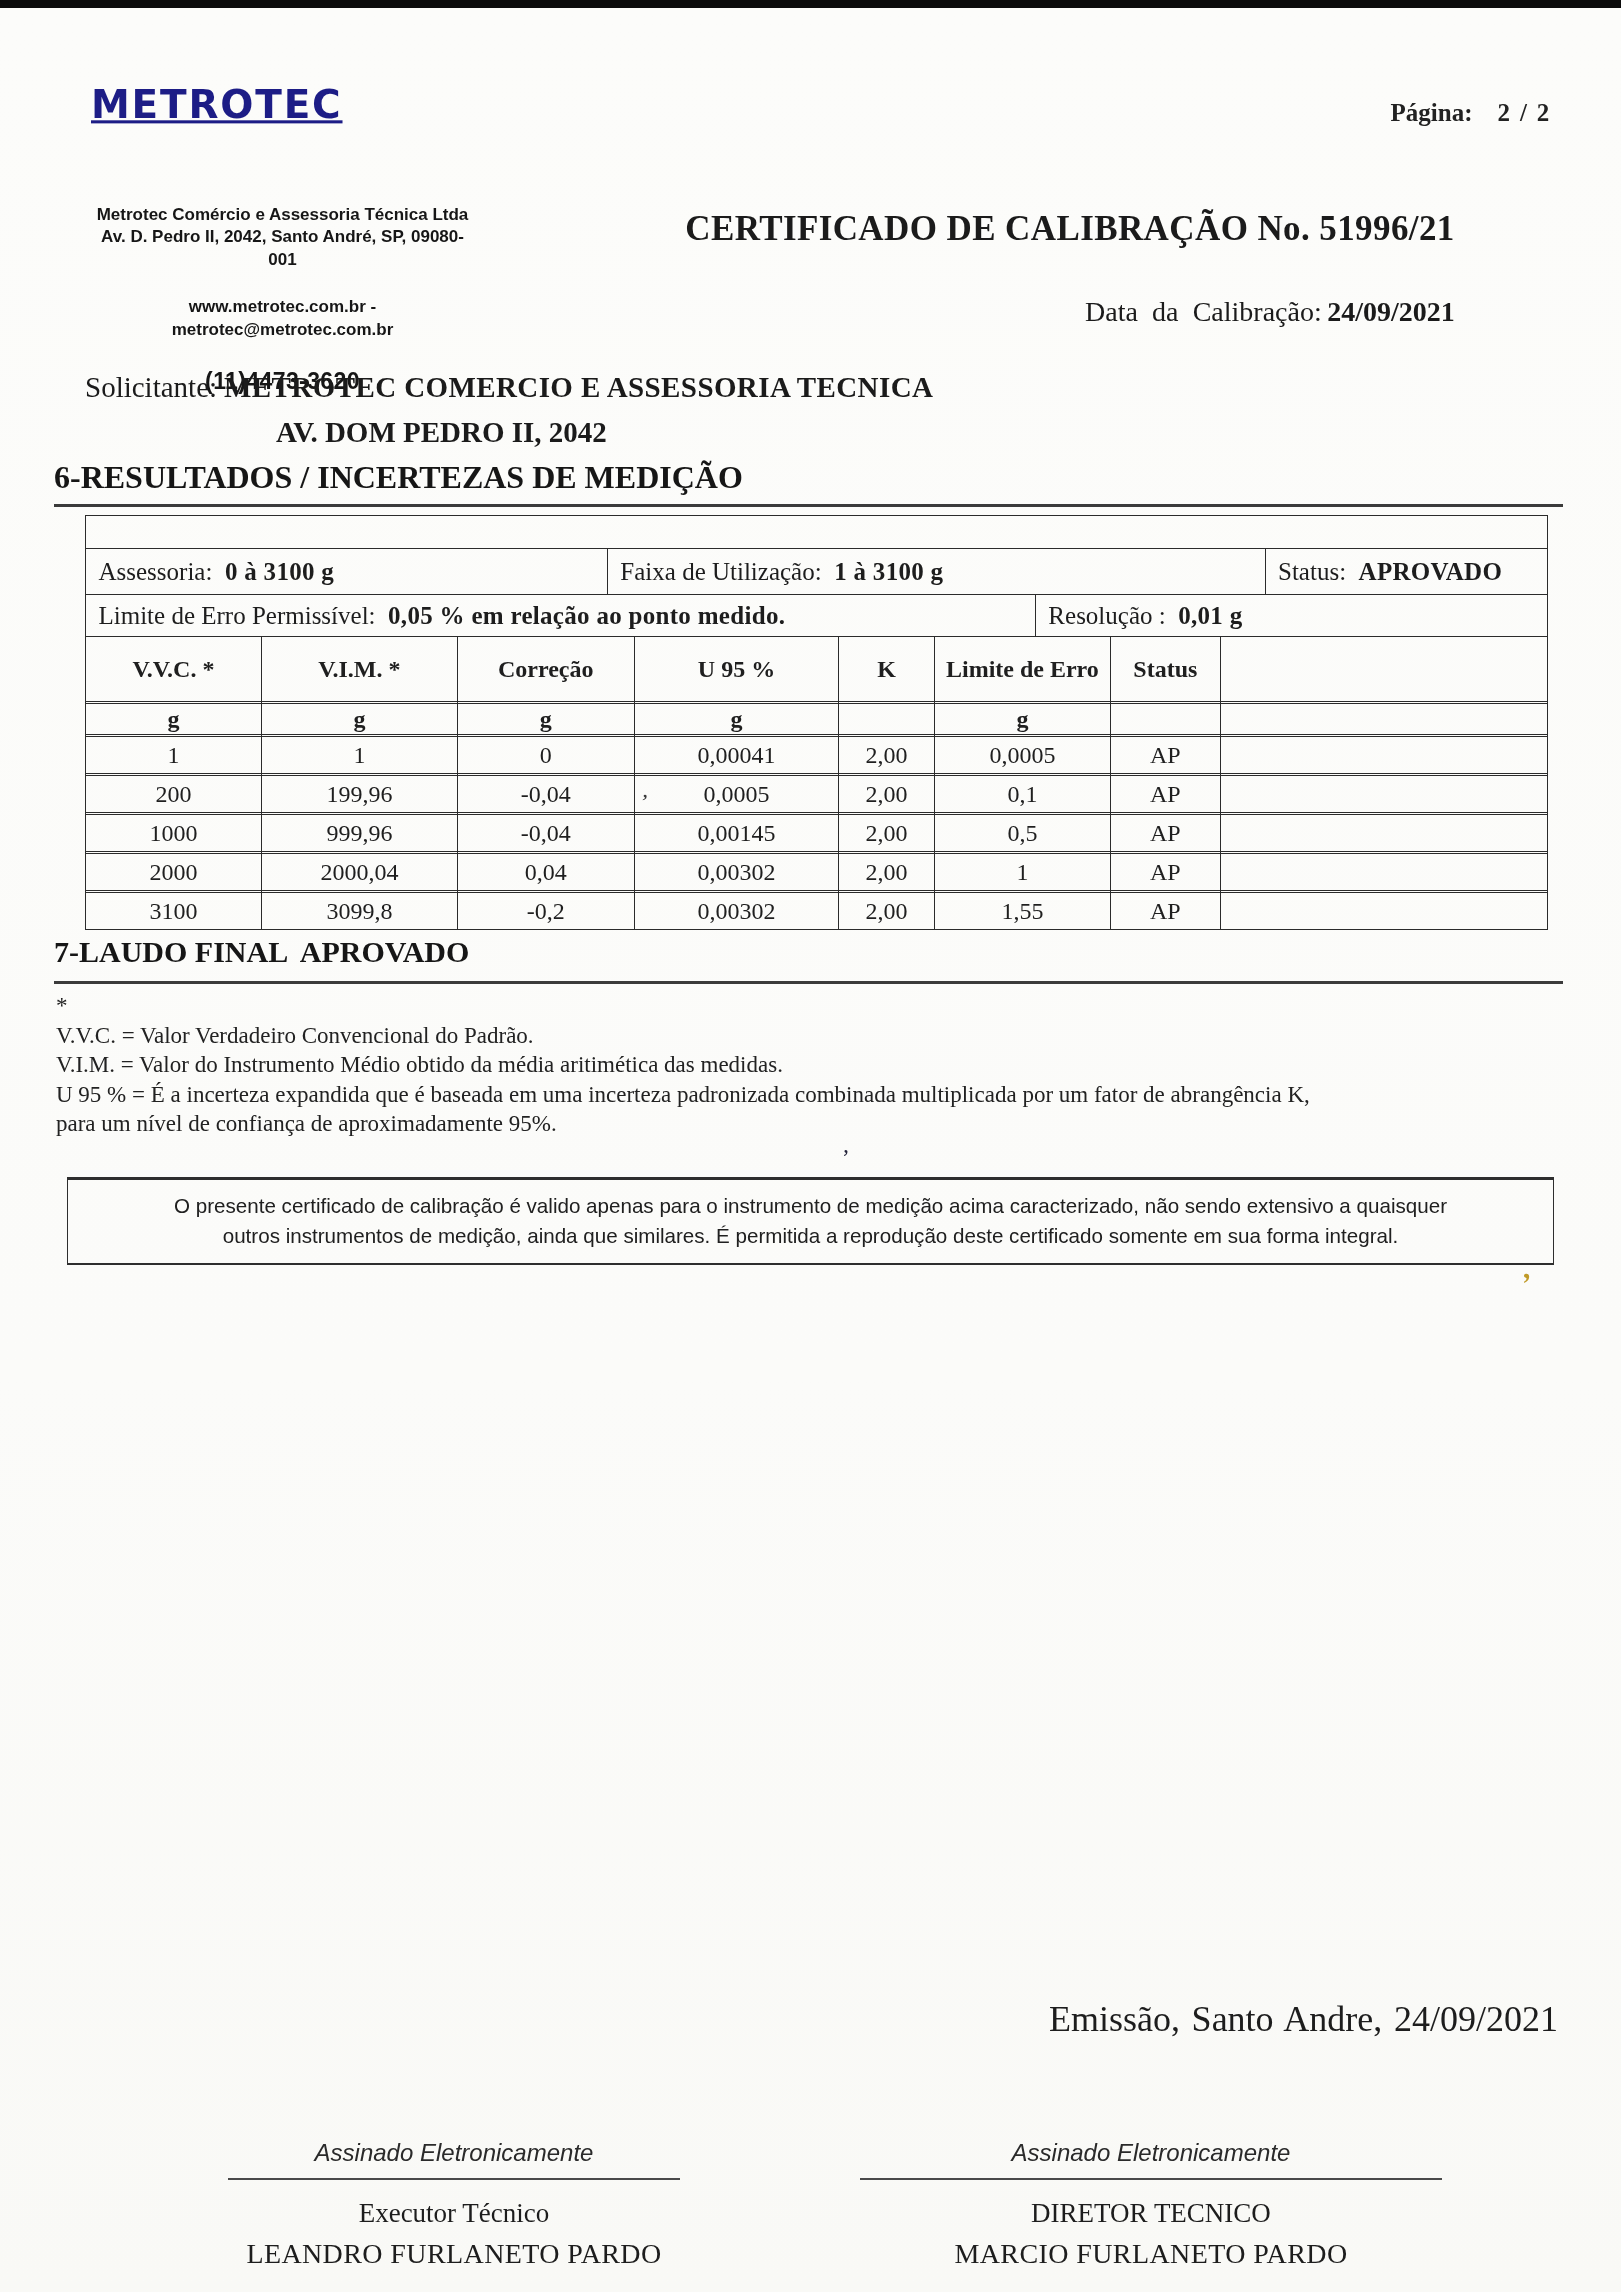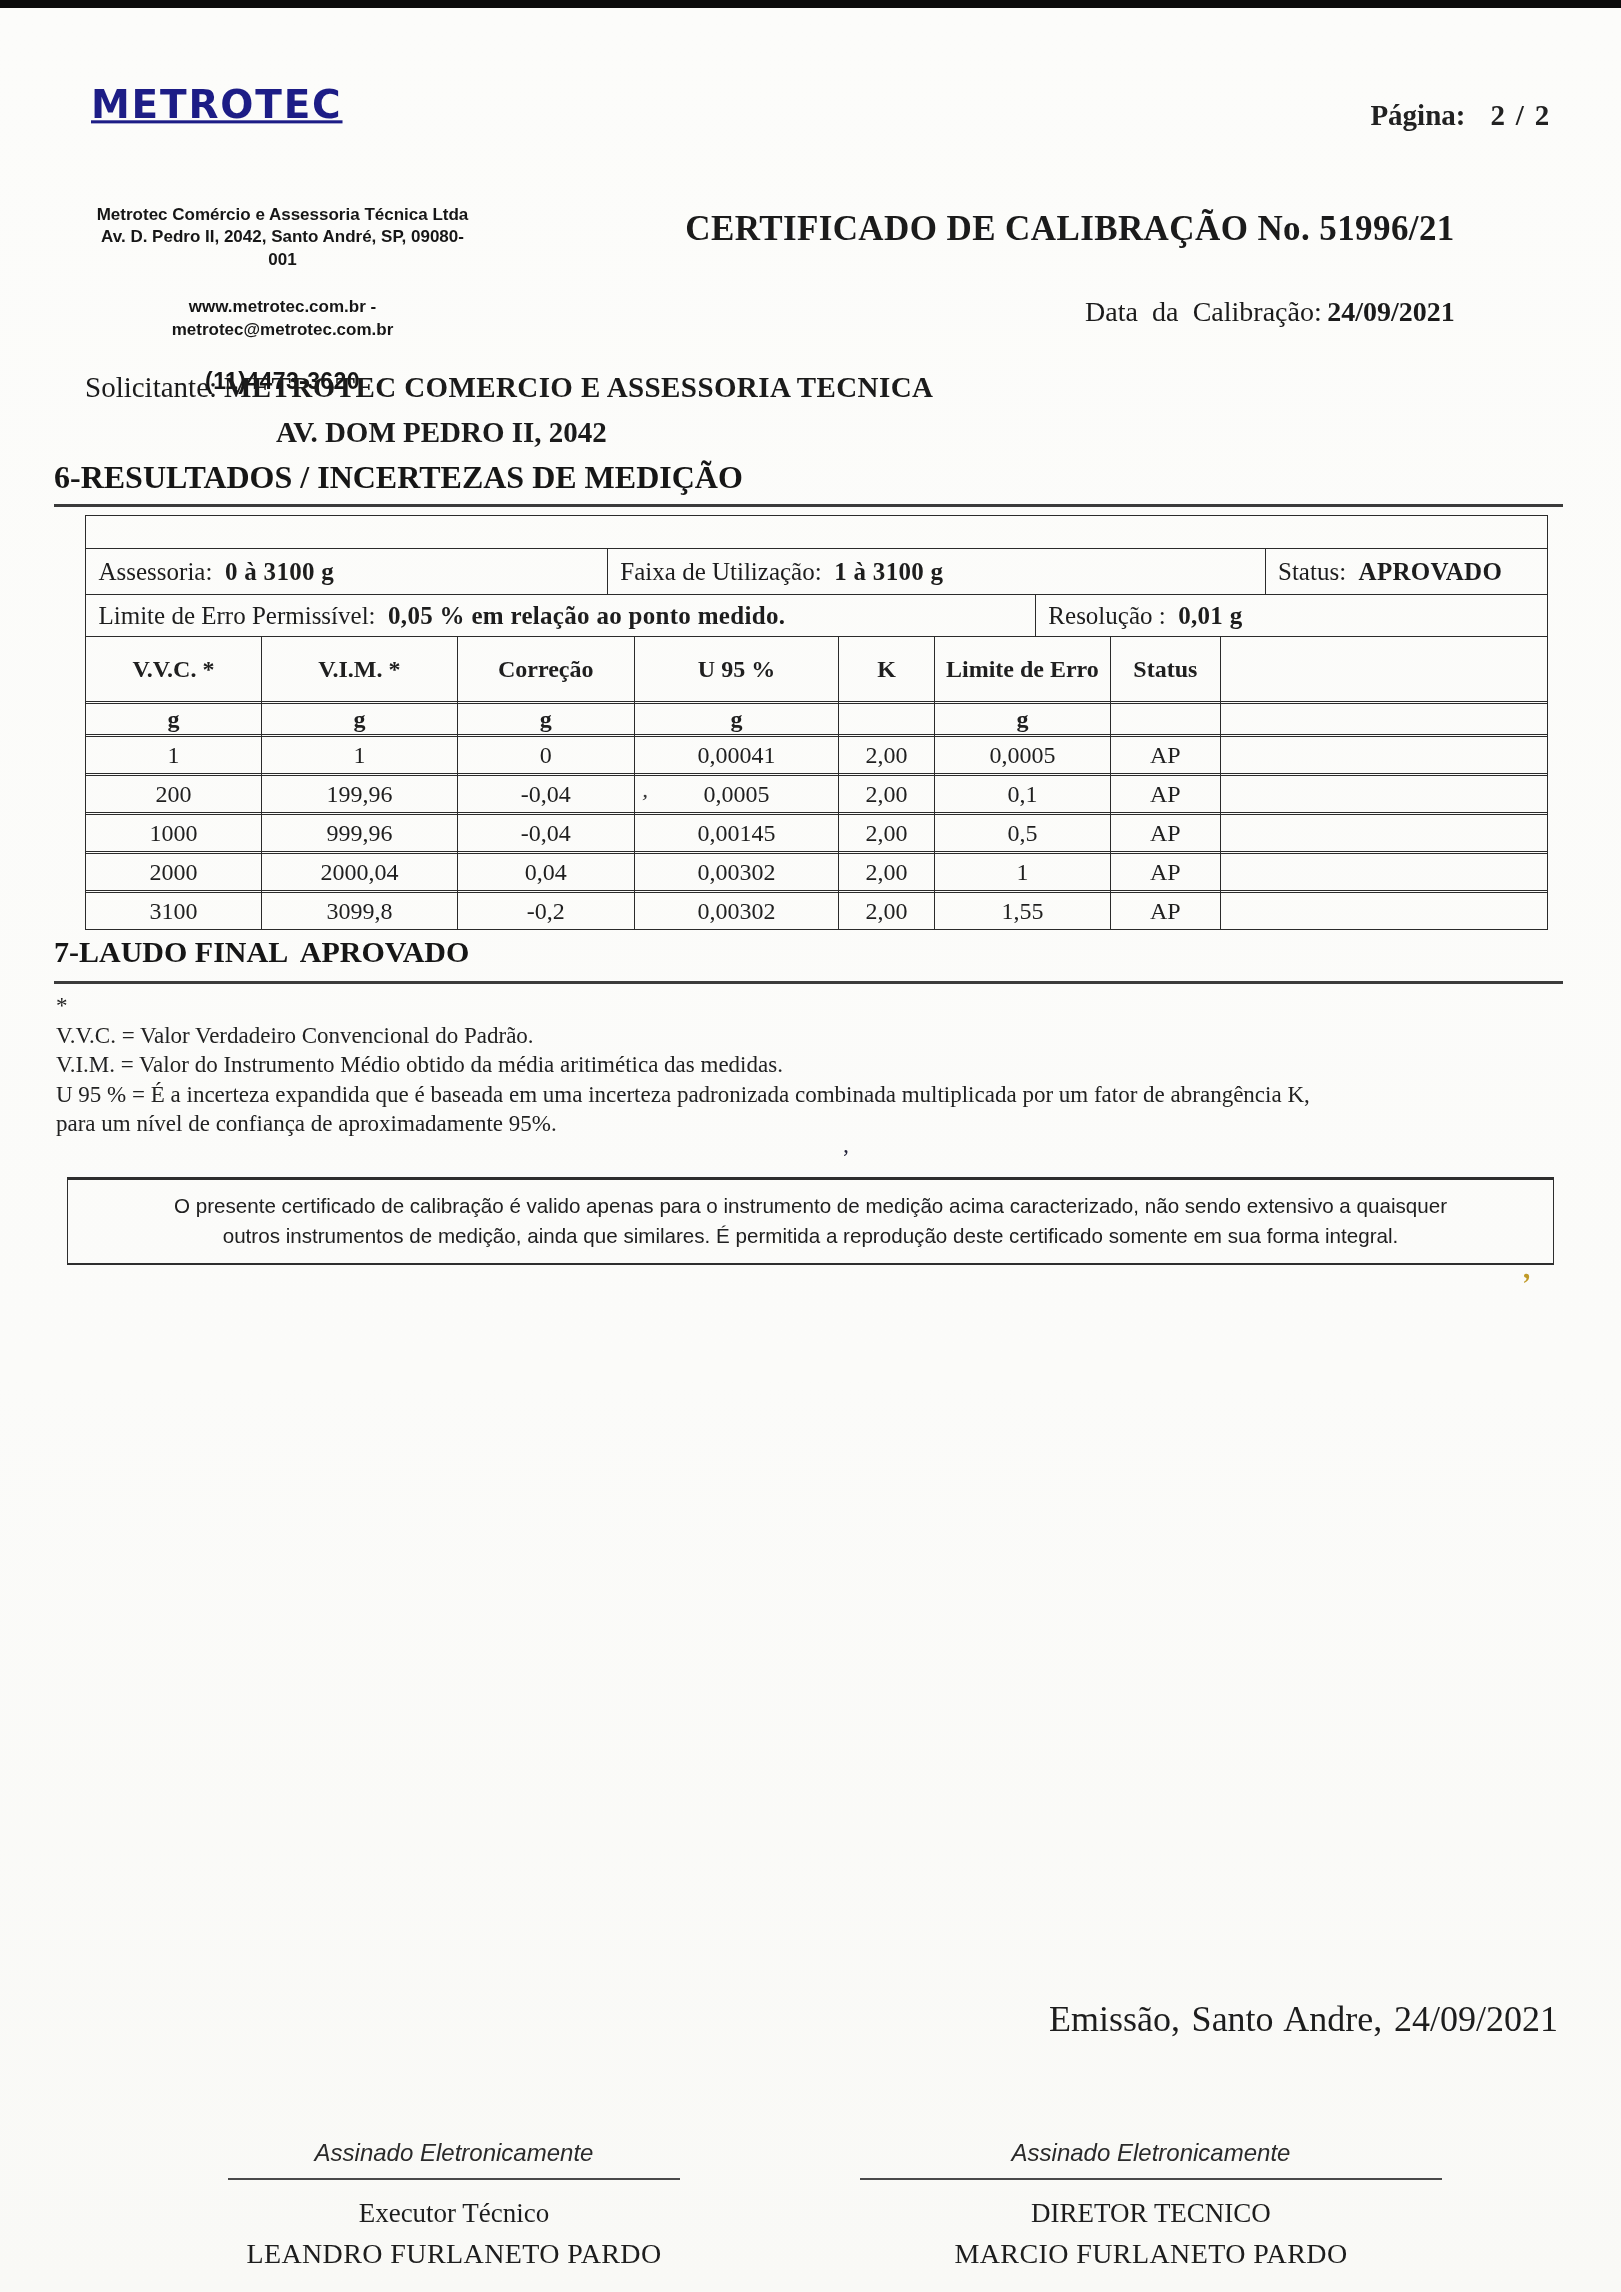--- a/index.html
+++ b/index.html
@@ -17,21 +17,21 @@
   .topbar{position:absolute;top:0;left:0;width:100%;height:8px;background:#0c0c0c;}
 
   
   .logo{
     position:absolute;left:91px;top:82px;
     font-family:"DejaVu Sans", sans-serif;font-weight:800;
     font-size:39px;letter-spacing:1.8px;color:#1d1d86;
     transform:scaleY(1.02);
     text-decoration:underline;
   }
-  .pagina{position:absolute;top:99px;right:70px;font-weight:bold;font-size:29px;color:#222;}
+  .pagina{position:absolute;top:99px;right:70px;font-weight:bold;font-size:25px;color:#222;}
   .pagina .pv{margin-left:25px;letter-spacing:1.8px;}
   .company{
     position:absolute;left:90px;top:204px;width:385px;text-align:center;
     font-family:"Liberation Sans", sans-serif;font-weight:bold;font-size:17px;color:#161616;
     line-height:22.4px;
   }
   .company .www{margin-top:25px;}
   .company .phone{margin-top:29px;font-size:23px;letter-spacing:0.4px;}
   .title{
     position:absolute;left:640px;top:179px;width:860px;text-align:center;

